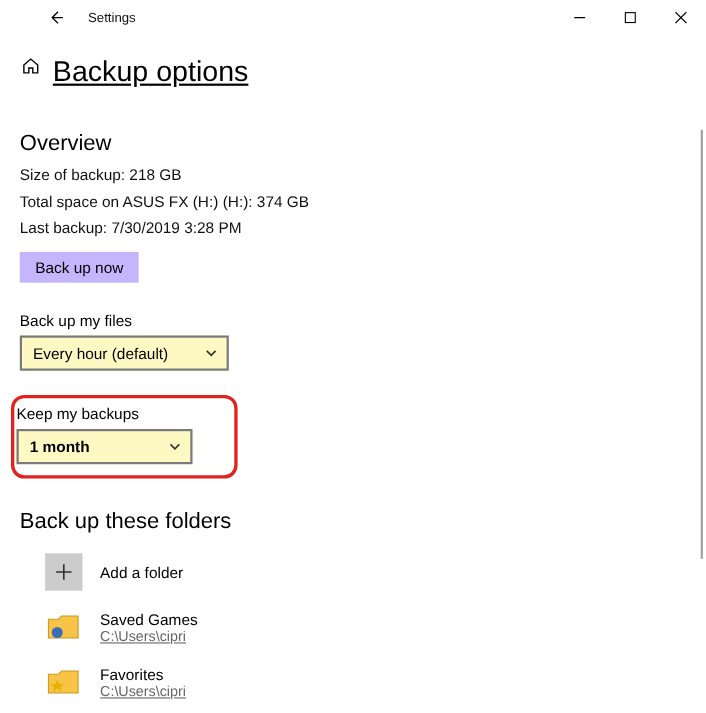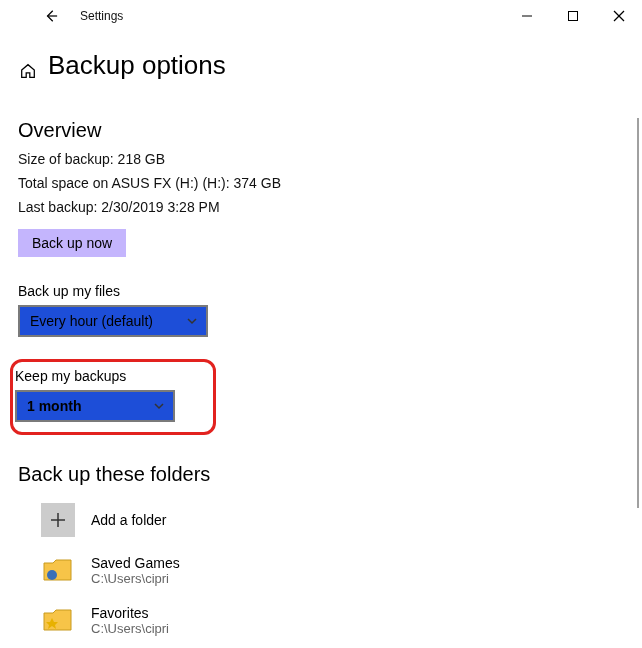--- a/index.html
+++ b/index.html
@@ -44,22 +44,23 @@
     width: 46px;
     display: flex;
     align-items: center;
     justify-content: center;
     font-size: 14px;
   }
 
   
   .header {
     display: flex;
-    align-items: flex-end;
+    align-items: flex-start;
     padding: 18px 0 0 18px;
+    text-decoration: underline;
   }
   .header .home-icon {
     width: 20px;
     height: 20px;
     display:flex;
     align-items:center;
     justify-content:center;
     margin-right: 10px;
   }
   .header h1 {
@@ -100,21 +101,21 @@
 
   .dropdown {
     display: flex;
     align-items: center;
     justify-content: space-between;
     width: 190px;
     height: 32px;
     border: 2px solid #7a7a7a;
     padding: 0 8px 0 10px;
     font-size: 14px;
-    background:#1d4ed8;
+    background:#fef9c3;
   }
 
   .highlight-box {
     border: 3px solid #e2221f;
     border-radius: 12px;
     padding: 6px 8px 10px 2px;
     margin-top: 22px;
     width: 190px;
     box-sizing: content-box;
     margin-left: -8px;
@@ -157,20 +158,21 @@
     background: transparent;
     width: 34px;
   }
   .folder-text .fname {
     font-size: 14px;
     color:#000;
   }
   .folder-text .fpath {
     font-size: 13px;
     color:#666;
+    text-decoration:underline;
   }
 
   .scroll-ind {
     position: absolute;
     right: 3px;
     top: 118px;
     width: 2px;
     height: 390px;
     background: #a0a0a0;
   }
@@ -216,21 +218,21 @@
   </div>
   <h1>Backup options</h1>
 </div>
 
 <div class="content">
 
   
   <div class="ov-head">Overview</div>
   <div class="ov-line">Size of backup: 218 GB</div>
   <div class="ov-line">Total space on ASUS FX (H:) (H:): 374 GB</div>
-  <div class="ov-line">Last backup: 2/30/2019 3:28 PM</div>
+  <div class="ov-line">Last backup: 7/30/2019 3:28 PM</div>
   <button class="backup-btn">Back up now</button>
 
   
   <div class="section-label">Back up my files</div>
   <div class="dropdown">
     <span>Every hour (default)</span>
     <svg width="12" height="12" viewBox="0 0 12 12">
         <path d="M2 4 L6 8 L10 4" fill="none" stroke="#333" stroke-width="1.5"></path>
       </svg>
   </div>

